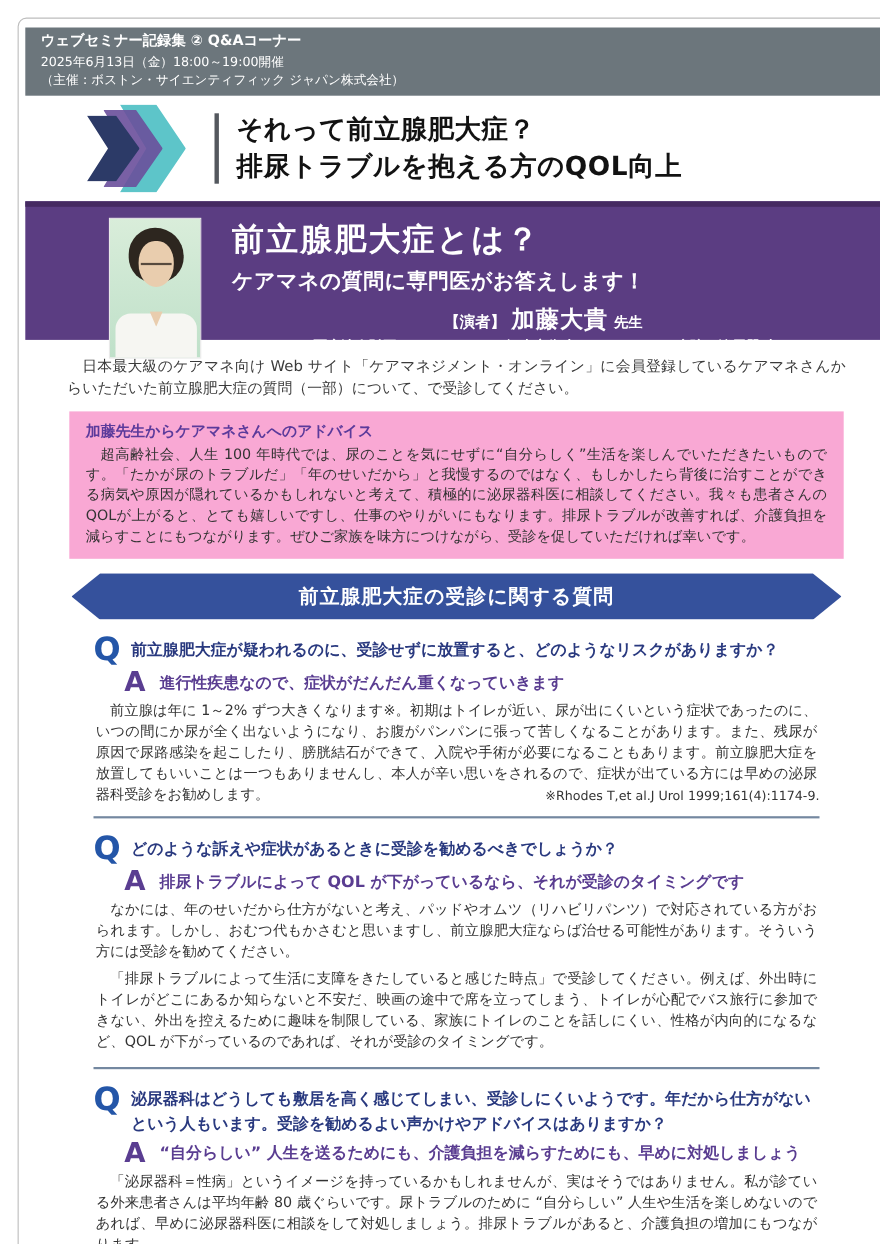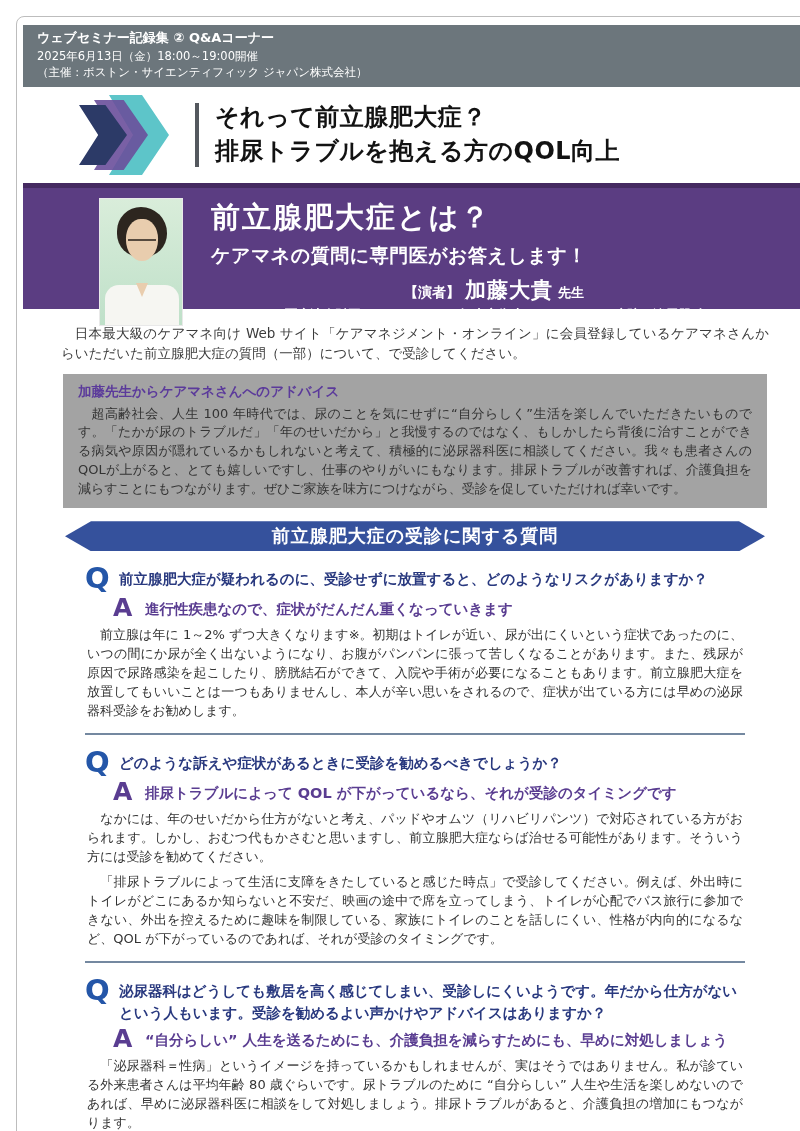--- a/index.html
+++ b/index.html
@@ -51,25 +51,25 @@
   .hero-h1 { font-size: 29px; font-weight: bold; letter-spacing: 2px; }
   .hero-h2 { font-size: 19px; font-weight: bold; margin-top: 5px; letter-spacing: .5px; }
   .hero-speaker { text-align: center; margin-top: 7px; }
   .spk-label { font-size: 14px; font-weight: bold; }
   .spk-name { font-size: 21px; font-weight: bold; letter-spacing: 1px; }
   .spk-hon { font-size: 13px; font-weight: bold; }
   .hero-aff { text-align: center; font-size: 13px; font-weight: bold; margin-top: 2px; letter-spacing: -.3px; }
   
   .intro { margin: 14px 44px 0; font-size: 13.5px; line-height: 1.5; color: #3b3b3b; text-align: justify; }
   
-  .advice { margin: 10px 46px 0; background: #a3a3a3; padding: 9px 15px 9px; }
+  .advice { margin: 10px 46px 0; background: #f9a8d4; padding: 9px 15px 9px; }
   .advice-title { color: #5b3a9b; font-weight: bold; font-size: 13.5px; margin-bottom: 4px; }
   .advice-body { font-size: 13px; line-height: 1.46; color: #333; text-align: justify; }
   
-  .ribbon { margin: 13px auto 0; width: 700px; height: 30px; background: #35519c;
+  .ribbon { margin: 13px auto 0; width: 700px; height: 42px; background: #35519c;
     clip-path: polygon(26px 0, 674px 0, 100% 50%, 674px 100%, 26px 100%, 0 50%);
     display: flex; align-items: center; justify-content: center;
     color: #fff; font-weight: bold; font-size: 18px; letter-spacing: 1px; }
   
   .qa { margin: 0 68px; }
   .q-row { display: flex; margin-top: 13px; }
   .q-letter { color: #2456a8; font-size: 29px; font-weight: bold; line-height: 1; width: 34px; flex: none; }
   .q-text { color: #29397f; font-weight: bold; font-size: 14.5px; line-height: 1.5; padding-top: 5px; }
   .a-row { display: flex; margin: 2px 0 0 28px; }
   .a-letter { color: #5a3d91; font-size: 25px; font-weight: bold; line-height: 1; width: 32px; flex: none; }
@@ -141,20 +141,21 @@
       <div class="q-row">
         <span class="q-letter">Q</span>
         <span class="q-text">前立腺肥大症が疑われるのに、受診せずに放置すると、どのようなリスクがありますか？</span>
       </div>
       <div class="a-row">
         <span class="a-letter">A</span>
         <span class="a-text">進行性疾患なので、症状がだんだん重くなっていきます</span>
       </div>
       <div class="qa-body">
         <p>　前立腺は年に 1～2% ずつ大きくなります※。初期はトイレが近い、尿が出にくいという症状であったのに、いつの間にか尿が全く出ないようになり、お腹がパンパンに張って苦しくなることがあります。また、残尿が原因で尿路感染を起こしたり、膀胱結石ができて、入院や手術が必要になることもあります。前立腺肥大症を放置してもいいことは一つもありませんし、本人が辛い思いをされるので、症状が出ている方には早めの泌尿器科受診をお勧めします。</p>
+        <div class="qa-citation">※Rhodes T,et al.J Urol 1999;161(4):1174-9.</div>
       </div>
     </div>
 
     <hr class="divider">
 
     <div>
       <div class="q-row">
         <span class="q-letter">Q</span>
         <span class="q-text">どのような訴えや症状があるときに受診を勧めるべきでしょうか？</span>
       </div>

